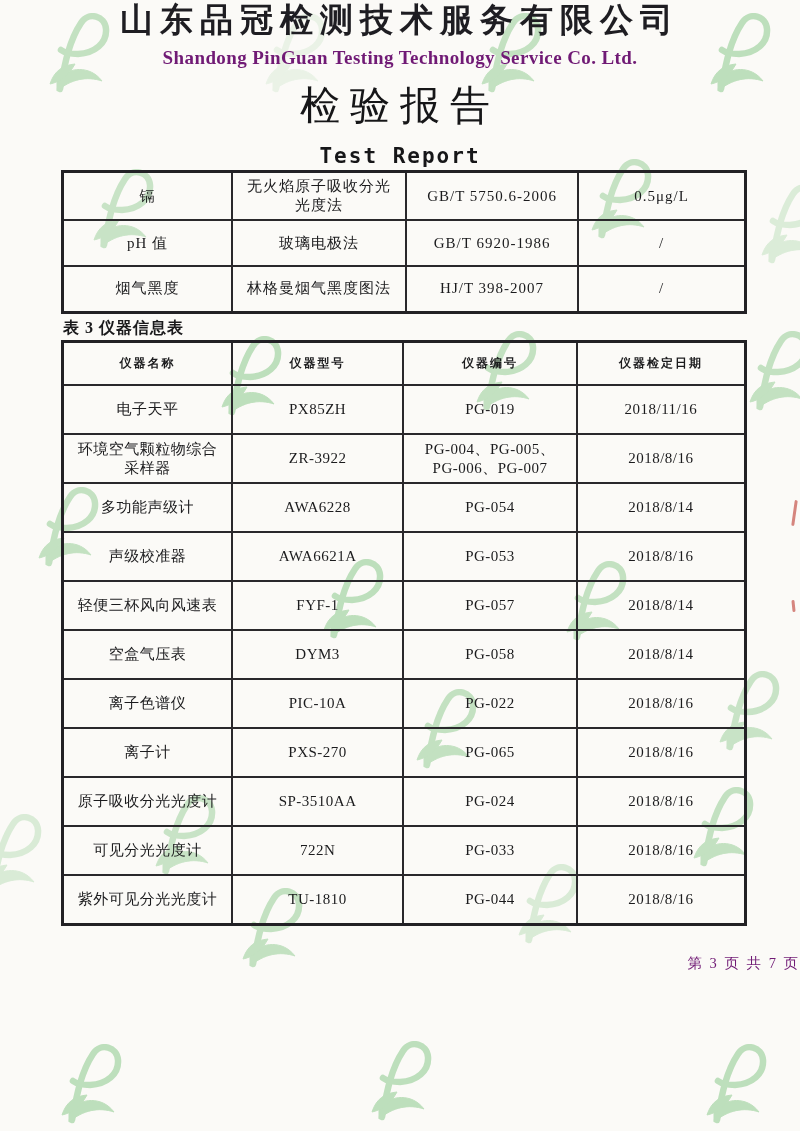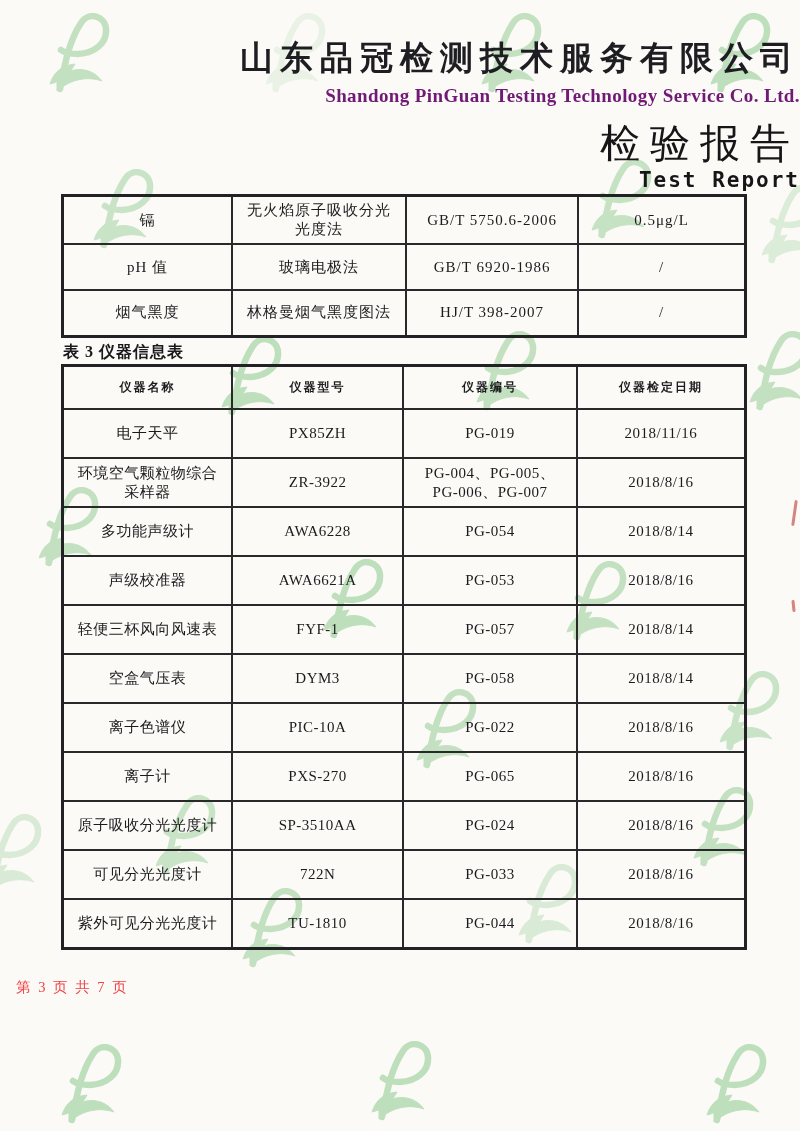--- a/index.html
+++ b/index.html
@@ -11,37 +11,37 @@
     font-family: "Liberation Serif", "DejaVu Serif", serif;
     color: #1c1c1e;
   }
   .page { position: relative; width: 800px; height: 1131px; overflow: hidden; z-index: 1; }
 
   
   .wm-layer { position: absolute; inset: 0; z-index: 0; pointer-events: none; }
   .wm { position: absolute; width: 66px; height: 82px; }
 
   
-  .hdr { position: relative; z-index: 2; text-align: right; padding-top: 38px; }
+  .hdr { position: relative; z-index: 2; text-align: center; }
   .company-cn {
     font-size: 33px; font-weight: 700; letter-spacing: 7px;
     line-height: 40px; color: #1e1d22;
   }
   .company-en {
     font-size: 19px; font-weight: 700; letter-spacing: 0.4px;
     line-height: 25px; margin-top: 5px; color: #701a75;
   }
   .title-cn {
     font-size: 40px; font-weight: 400; letter-spacing: 10px;
     line-height: 46px; margin-top: 13px; color: #161618;
   }
   .title-en {
     font-family: "DejaVu Sans Mono", monospace;
     font-size: 21px; font-weight: 700; letter-spacing: 2px;
-    line-height: 24px; margin-top: 1px; color: #161618;
+    line-height: 24px; margin-top: 15px; color: #161618;
   }
 
   
   .doc-table {
     position: relative; z-index: 2;
     width: 686px; margin-left: 61px;
     border-collapse: collapse; table-layout: fixed;
     background: transparent;
   }
   .doc-table th, .doc-table td {
@@ -59,22 +59,22 @@
   .tbl-caption {
     position: relative; z-index: 2;
     width: 686px; margin: 4px 0 3px 63px;
     font-size: 16px; font-weight: 700; letter-spacing: 1px;
     line-height: 19px; color: #1a1a1c;
   }
 
   
   .page-num {
     position: relative; z-index: 2;
-    margin-top: 28px; text-align: left;
-    font-size: 14.5px; letter-spacing: 2px; color: #ef4444; margin-left: 16px;
+    margin-top: 28px; text-align: right;
+    font-size: 14.5px; letter-spacing: 2px; color: #701a75; margin-left: 16px;
   }
 
   
   .artifact { position: absolute; z-index: 3; width: 3px; border-radius: 2px; background: #c4524a; opacity: 0.7; }
   .artifact.a1 { left: 793px; top: 500px; height: 26px; transform: rotate(8deg); }
   .artifact.a2 { left: 792px; top: 600px; height: 12px; transform: rotate(-6deg); }
 </style>
 </head>
 <body>
 

